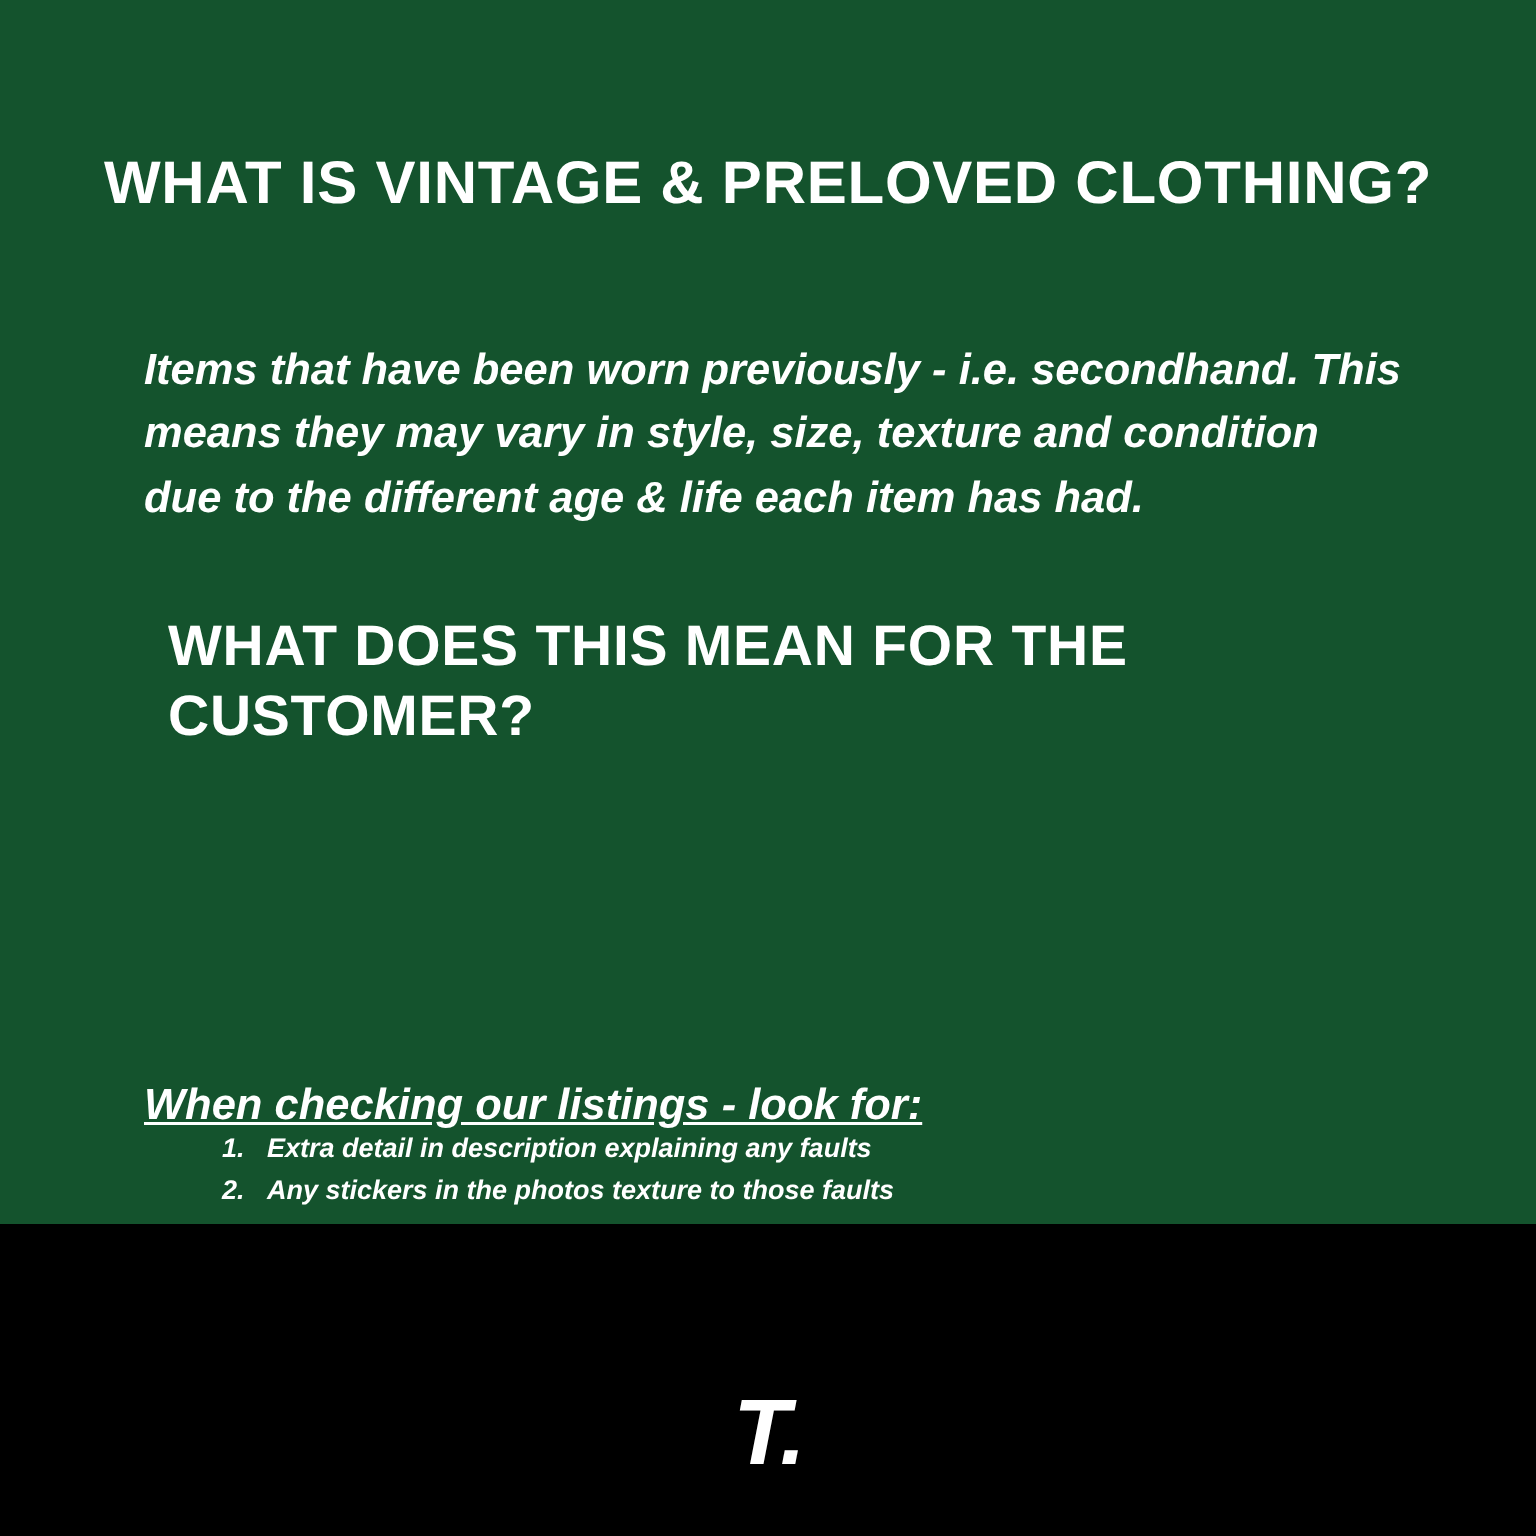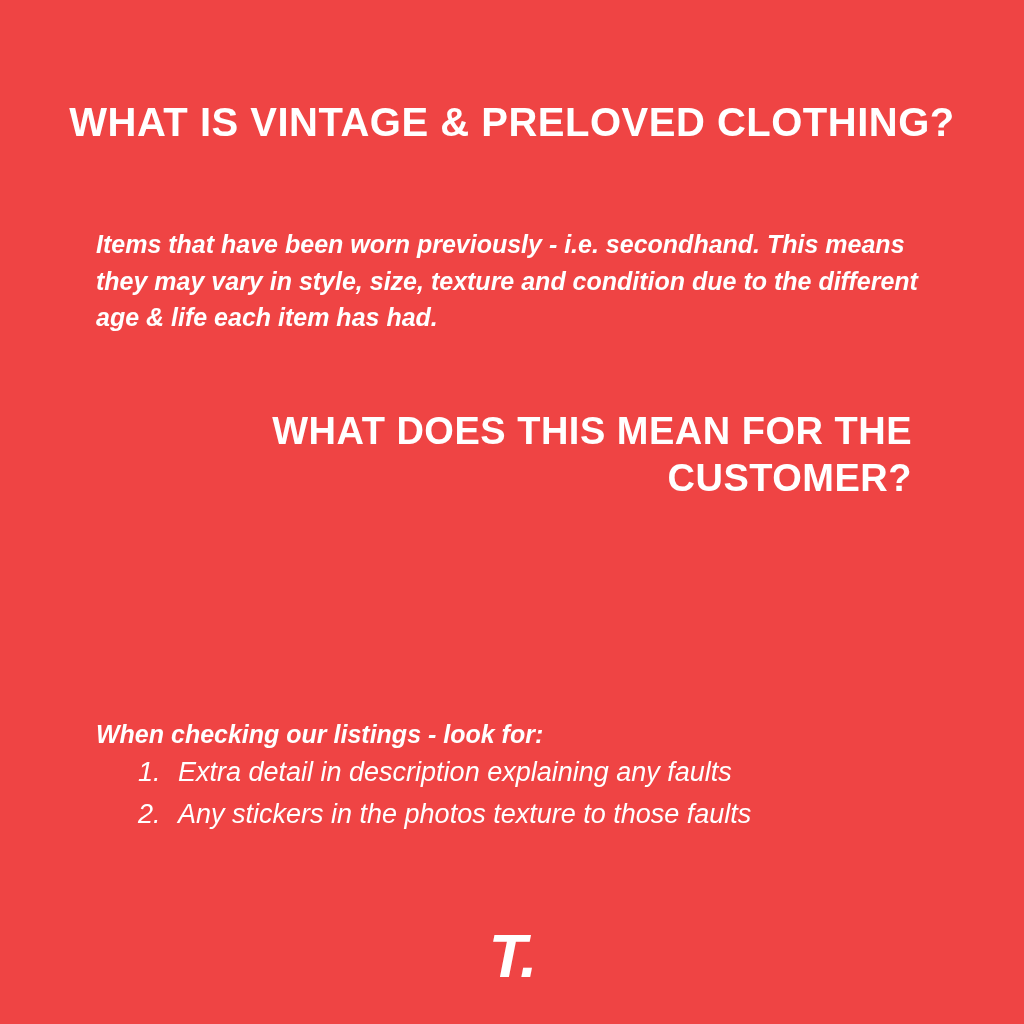--- a/index.html
+++ b/index.html
@@ -10,79 +10,79 @@
     width: 1024px;
     height: 1024px;
     background: #000000;
     color: #ffffff;
     font-family: "Liberation Sans", sans-serif;
     overflow: hidden;
   }
   .page {
     position: relative;
     width: 1024px;
-    height: 1024px;
-    background: #ef4444;
+    height: 816px;
+    background: #14532d;
     box-sizing: border-box;
   }
   .heading-main {
     position: absolute;
     top: 72px;
     left: 0;
     width: 1024px;
     text-align: center;
     font-size: 40px;
     font-weight: bold;
     letter-spacing: 0.5px;
     line-height: 1.15;
     color: #ffffff;
     font-family: "Liberation Sans", sans-serif;
   }
   .body-para {
     position: absolute;
     left: 96px;
     width: 840px;
-    font-size: 25px;
+    font-size: 29px;
     font-weight: bold;
     font-style: italic;
     line-height: 1.46;
     color: #ffffff;
     font-family: "Liberation Sans", sans-serif;
     margin-top: 36px;
   }
   #para-1 { top: 190px; }
   .heading-sub {
     position: absolute;
     top: 376px;
     left: 112px;
     width: 800px;
-    text-align: right;
+    text-align: left;
     font-size: 38px;
     font-weight: bold;
     letter-spacing: 0.5px;
     line-height: 1.25;
     color: #ffffff;
     font-family: "Liberation Sans", sans-serif;
   }
   #para-2 { top: 530px; }
-  #para-3 { top: 680px; }
+  #para-3 { top: 680px; text-decoration: underline; }
   .list-block {
     position: absolute;
     top: 752px;
     left: 96px;
     width: 840px;
   }
   ol.faults-list {
     margin: 0;
     padding-left: 72px;
     list-style: decimal;
   }
   ol.faults-list li {
-    font-size: 27px;
-    font-weight: normal;
+    font-size: 18px;
+    font-weight: bold;
     font-style: italic;
     line-height: 1.55;
     color: #ffffff;
     padding-left: 10px;
     font-family: "Liberation Sans", sans-serif;
   }
   .logo {
     position: absolute;
     left: 0;
     top: 925px;

